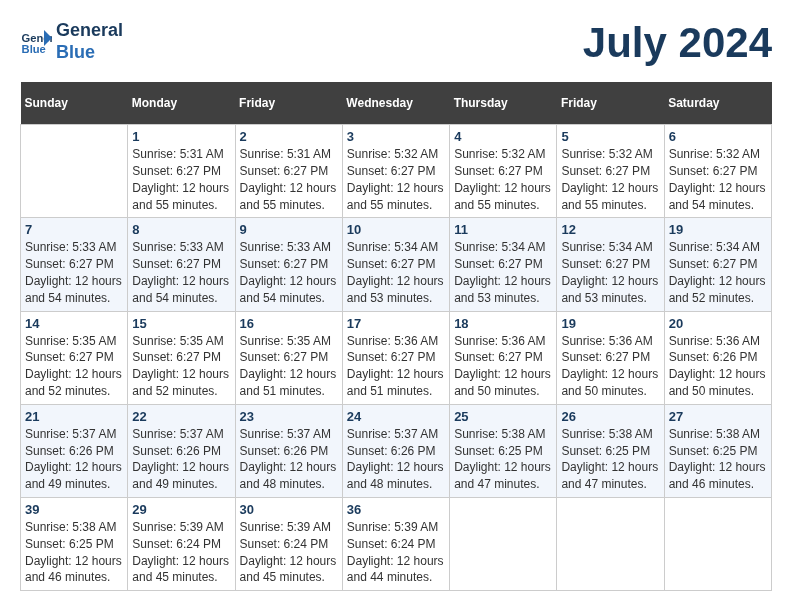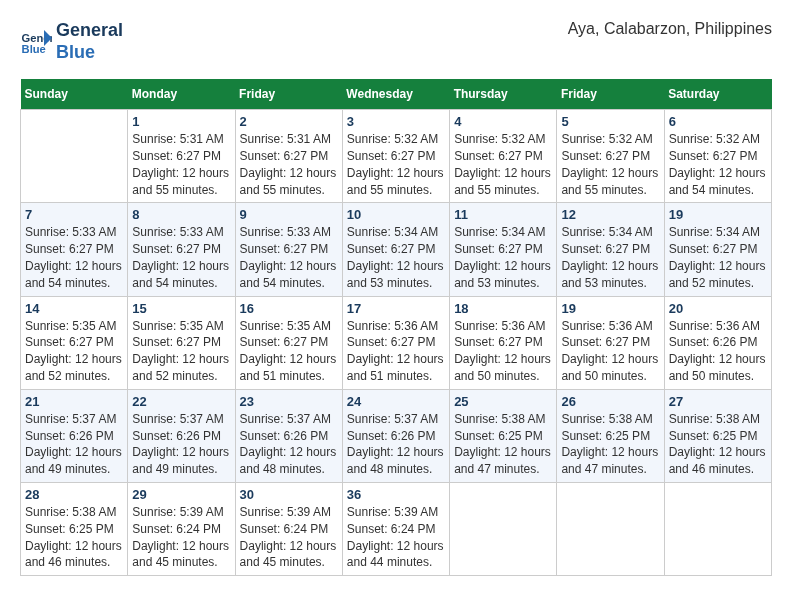--- a/index.html
+++ b/index.html
@@ -43,23 +43,23 @@
     .location-title {
       font-size: 16px;
       color: #333;
     }
     table {
       width: 100%;
       border-collapse: collapse;
       font-size: 11px;
     }
     th {
-      background-color: #15803d;
+      background-color: #404040;
       color: #fff;
-      padding: 8px 4px;
+      padding: 14px 4px;
       text-align: left;
       font-size: 12px;
       font-weight: bold;
     }
     td {
       border: 1px solid #ccc;
       vertical-align: top;
       padding: 4px;
       height: 80px;
       width: 14.28%;
@@ -96,21 +96,21 @@
       <text x="2" y="20" font-size="14" font-weight="bold" fill="#1a3a5c">General</text>
       <text x="2" y="34" font-size="14" font-weight="bold" fill="#2a6db5">Blue</text>
       <polygon points="30,5 40,15 30,25" fill="#2a6db5"></polygon>
     </svg>
     <div style="display:flex;flex-direction:column;line-height:1.2;">
       <span class="logo-text">General</span>
       <span class="logo-text" style="color:#2a6db5;">Blue</span>
     </div>
   </div>
   <div class="title-area">
-    <div class="location-title">Aya, Calabarzon, Philippines</div>
+    <div class="month-title">July 2024</div>
   </div>
 </div>
 
 <table>
   <thead>
     <tr>
       <th>Sunday</th>
       <th>Monday</th>
       <th>Friday</th>
       <th>Wednesday</th>
@@ -232,21 +232,21 @@
           <span class="day-number">26</span>
           <div class="day-info">Sunrise: 5:38 AM<br>Sunset: 6:25 PM<br>Daylight: 12 hours and 47 minutes.</div>
         </td>
         <td>
           <span class="day-number">27</span>
           <div class="day-info">Sunrise: 5:38 AM<br>Sunset: 6:25 PM<br>Daylight: 12 hours and 46 minutes.</div>
         </td>
       </tr>
       <tr>
         <td>
-          <span class="day-number">28</span>
+          <span class="day-number">39</span>
           <div class="day-info">Sunrise: 5:38 AM<br>Sunset: 6:25 PM<br>Daylight: 12 hours and 46 minutes.</div>
         </td>
         <td>
           <span class="day-number">29</span>
           <div class="day-info">Sunrise: 5:39 AM<br>Sunset: 6:24 PM<br>Daylight: 12 hours and 45 minutes.</div>
         </td>
         <td>
           <span class="day-number">30</span>
           <div class="day-info">Sunrise: 5:39 AM<br>Sunset: 6:24 PM<br>Daylight: 12 hours and 45 minutes.</div>
         </td>

